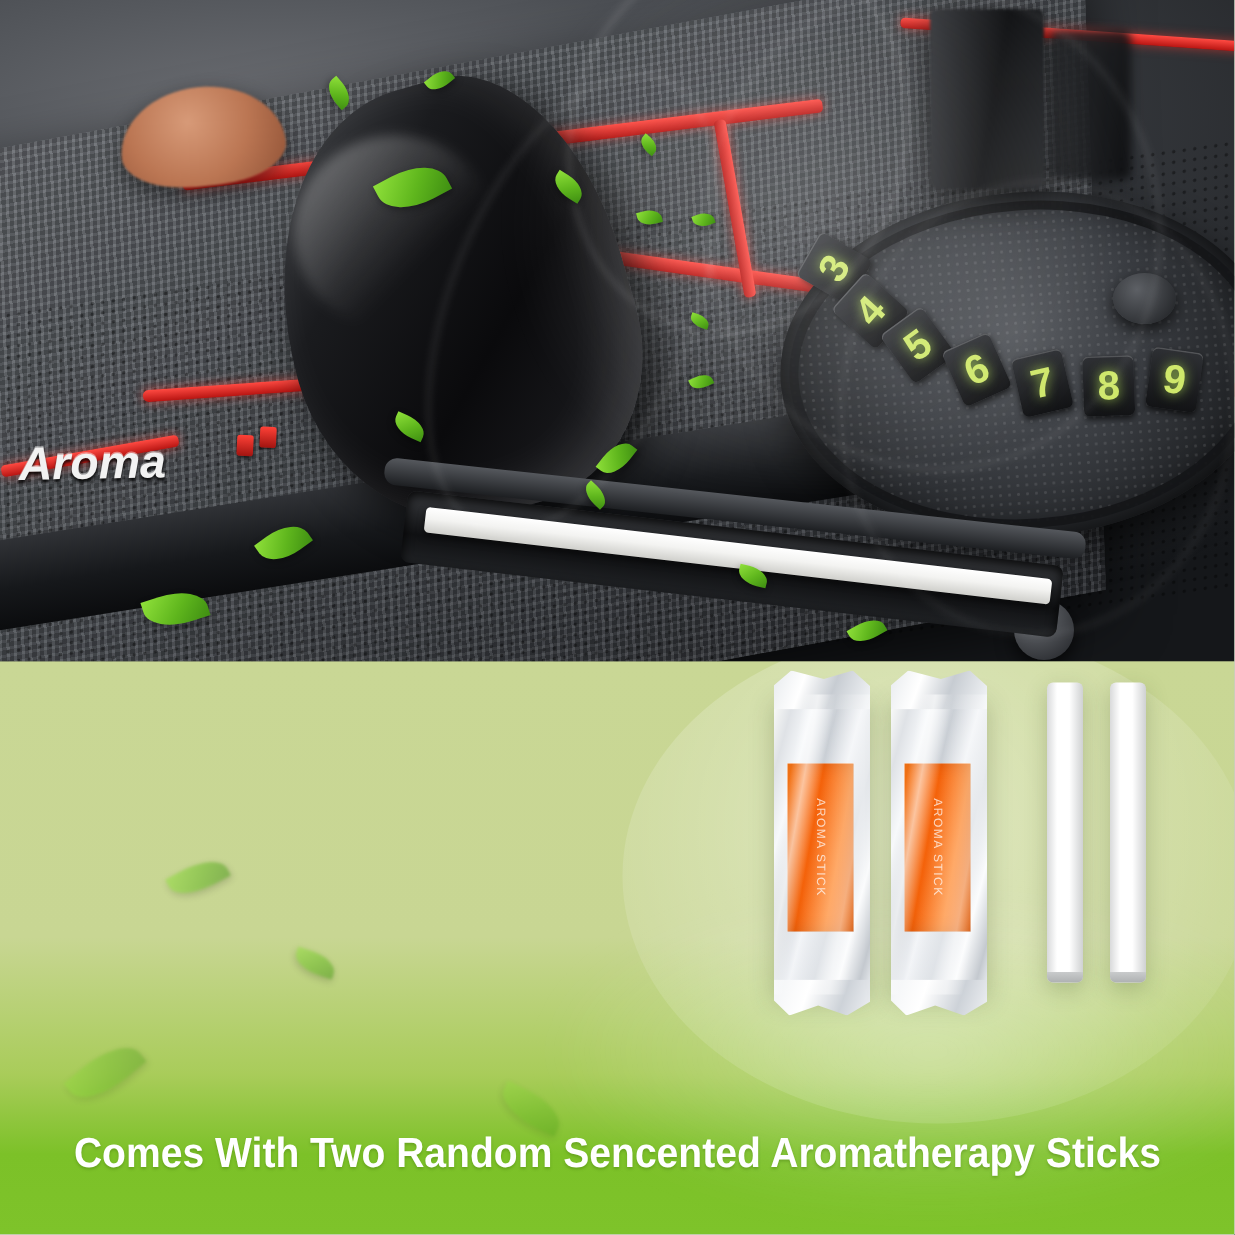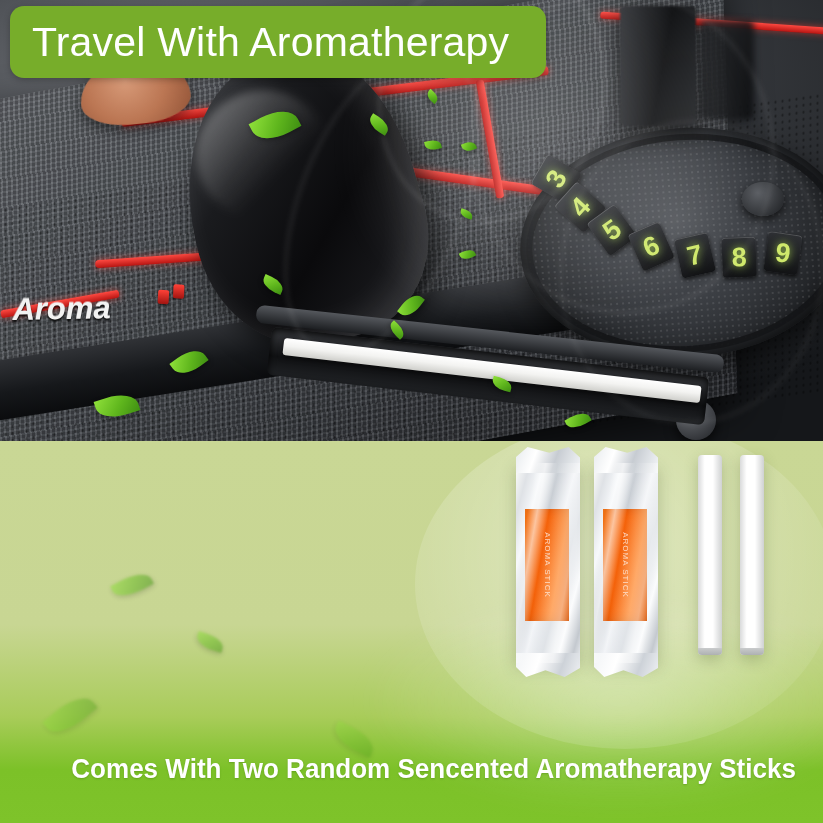--- a/index.html
+++ b/index.html
@@ -272,21 +272,21 @@
     color:#ffffff;
     font-size:41px;font-weight:400;
     font-family:"Liberation Sans",sans-serif;
     letter-spacing:.2px;
     white-space:nowrap;
   }
 
   
   .caption{
     position:absolute;left:0;top:740px;width:823px;height:58px;
-    display:flex;align-items:center;justify-content:flex-end;
+    display:flex;align-items:center;justify-content:center;
   }
   .caption span{
     color:#ffffff;
     font-size:28px;font-weight:700;
     font-family:"Liberation Sans",sans-serif;
     transform:scaleX(.93);
     white-space:nowrap;
     text-shadow:0 1px 2px rgba(60,110,10,.35);
   }
 </style>
@@ -391,17 +391,14 @@
     </div>
 
     <div class="white-stick" style="left:698px;top:14px;"></div>
     <div class="white-stick" style="left:740px;top:14px;"></div>
 
     <div class="caption" style="top:299px;">
       <span>Comes With Two Random Sencented Aromatherapy Sticks</span>
     </div>
   </div>
 
-  <div class="banner">
-    <h1>Travel With Aromatherapy</h1>
-  </div>
 
 </div>
 
 </body></html>

